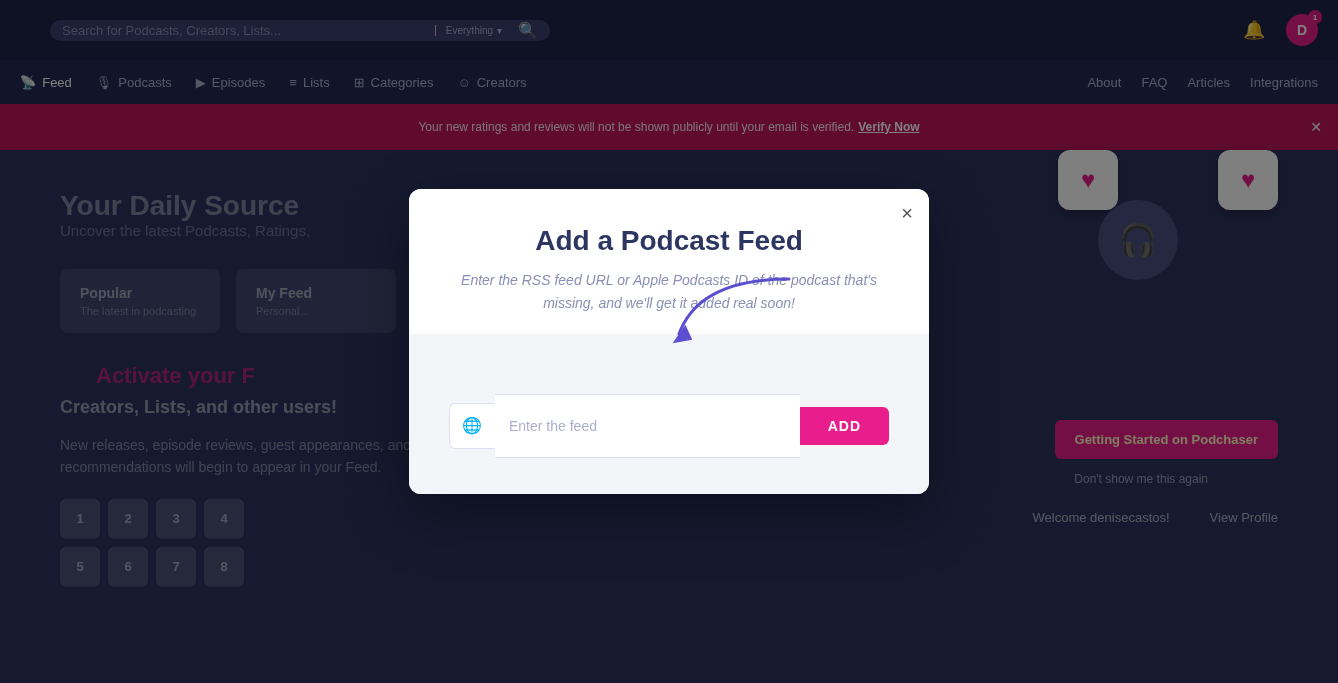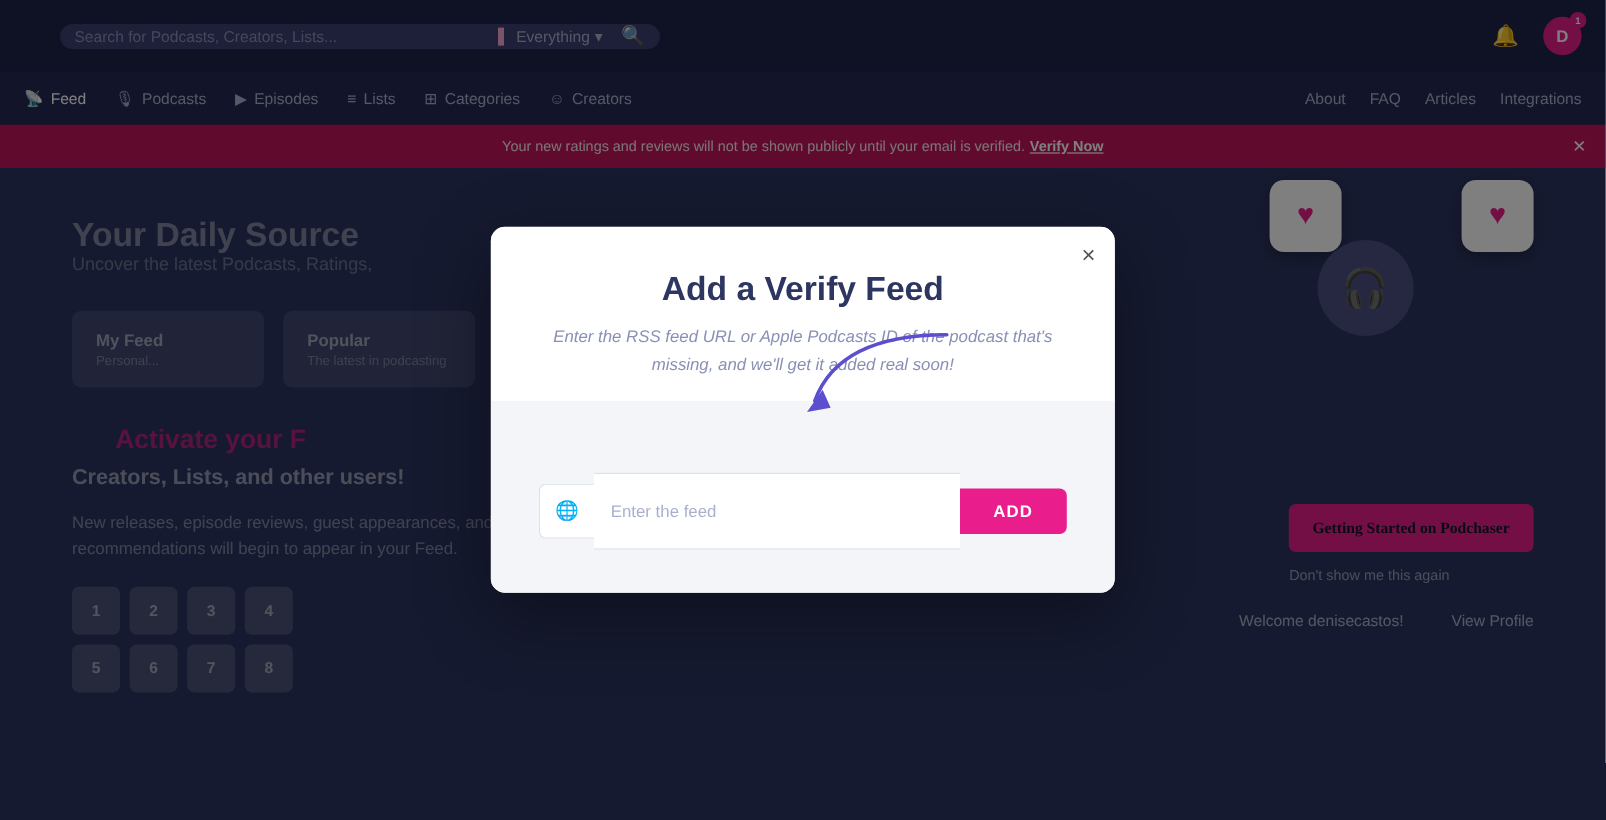--- a/index.html
+++ b/index.html
@@ -56,22 +56,22 @@
       padding: 0 12px;
       gap: 8px;
       margin-left: 30px;
     }
 
     .search-dropdown {
       display: flex;
       align-items: center;
       gap: 4px;
       color: #aab0cc;
-      font-size: 13px;
-      border-left: 5px solid #f9a8d4;
+      font-size: 10px;
+      border-left: 1px solid #f9a8d4;
       padding-left: 10px;
     }
 
     .search-icon-btn {
       color: white;
       font-size: 16px;
       margin-left: 8px;
     }
 
     .nav-right {
@@ -140,21 +140,21 @@
     }
 
     .subnav-right-item {
       color: #aab0cc;
       font-size: 13px;
     }
 
     
     .notif-bar {
       background: #c0175c;
-      height: 36px;
+      height: 46px;
       display: flex;
       align-items: center;
       justify-content: center;
       font-size: 12px;
       color: rgba(255,255,255,0.9);
       position: relative;
       z-index: 1;
     }
 
     .notif-bar .verify-link {
@@ -442,26 +442,26 @@
     <span class="verify-link">Verify Now</span>
     <span class="notif-close">✕</span>
   </div>
 
   <div class="main-content">
     <div class="hero-title">Your Daily Source</div>
     <div class="hero-subtitle">Uncover the latest Podcasts, Ratings,</div>
 
     <div class="feed-cards">
       <div class="feed-card">
+        <div class="feed-card-title">Popular</div>
+        <div class="feed-card-sub">The latest in podcasting</div>
+      </div>
+      <div class="feed-card">
         <div class="feed-card-title">My Feed</div>
         <div class="feed-card-sub">Personal...</div>
-      </div>
-      <div class="feed-card">
-        <div class="feed-card-title">Popular</div>
-        <div class="feed-card-sub">The latest in podcasting</div>
       </div>
     </div>
 
     <div class="activate-section">
       <div class="activate-title">Activate your F</div>
       <div class="activate-sub">Creators, Lists, and other users!</div>
       <div class="activate-desc">New releases, episode reviews, guest appearances, and personalized recommendations will begin to appear in your Feed.</div>
     </div>
 
     <div style="display:flex;gap:8px;margin-top:20px;">
@@ -477,35 +477,35 @@
       <div class="num-card">8</div>
     </div>
   </div>
 
   <div style="position:absolute;right:220px;top:150px;width:60px;height:60px;background:white;border-radius:12px;display:flex;align-items:center;justify-content:center;font-size:24px;color:#e91e8c;box-shadow:0 4px 12px rgba(0,0,0,0.3);z-index:2;">♥</div>
   <div style="position:absolute;right:60px;top:150px;width:60px;height:60px;background:white;border-radius:12px;display:flex;align-items:center;justify-content:center;font-size:24px;color:#e91e8c;box-shadow:0 4px 12px rgba(0,0,0,0.3);z-index:2;">♥</div>
   <div style="position:absolute;right:160px;top:200px;width:80px;height:80px;border-radius:50%;background:#4a5180;z-index:2;overflow:hidden;display:flex;align-items:center;justify-content:center;">
     <span style="font-size:32px;">🎧</span>
   </div>
 
-  <button style="position:absolute;right:60px;top:420px;background:#e91e8c;color:#0f172a;border:none;border-radius:6px;padding:12px 20px;font-size:13px;font-weight:bold;cursor:pointer;z-index:2;white-space:nowrap;font-family:Liberation Serif, serif;">Getting Started on Podchaser</button>
+  <button style="position:absolute;right:60px;top:420px;background:#e91e8c;color:#fef9c3;border:none;border-radius:6px;padding:12px 20px;font-size:13px;font-weight:bold;cursor:pointer;z-index:2;white-space:nowrap;">Getting Started on Podchaser</button>
   <div style="position:absolute;right:130px;top:472px;color:rgba(255,255,255,0.5);font-size:12px;cursor:pointer;z-index:2;">Don't show me this again</div>
 
   <div style="position:absolute;right:60px;top:510px;color:rgba(255,255,255,0.6);font-size:13px;z-index:2;display:flex;gap:40px;align-items:center;">
     <span>Welcome denisecastos!</span>
     <span style="cursor:pointer;">View Profile</span>
   </div>
 
   <div class="overlay">
 
     <div class="modal">
       <button class="modal-close">×</button>
 
       <div class="modal-header">
-        <div class="modal-title">Add a Verify Feed</div>
+        <div class="modal-title">Add a Podcast Feed</div>
         <div class="modal-subtitle">Enter the RSS feed URL or Apple Podcasts ID of the podcast that's missing, and we'll get it added real soon!</div>
       </div>
 
       <div class="modal-body">
 
         <svg class="arrow-svg" width="160" height="80" viewBox="0 0 160 80">
           <path d="M140 5 C 120 5, 50 5, 30 60" stroke="#5b4fcf" stroke-width="3" fill="none" stroke-linecap="round"></path>
           <polygon points="22,68 38,52 42,68" fill="#5b4fcf" transform="rotate(-10, 30, 60)"></polygon>
         </svg>
 

